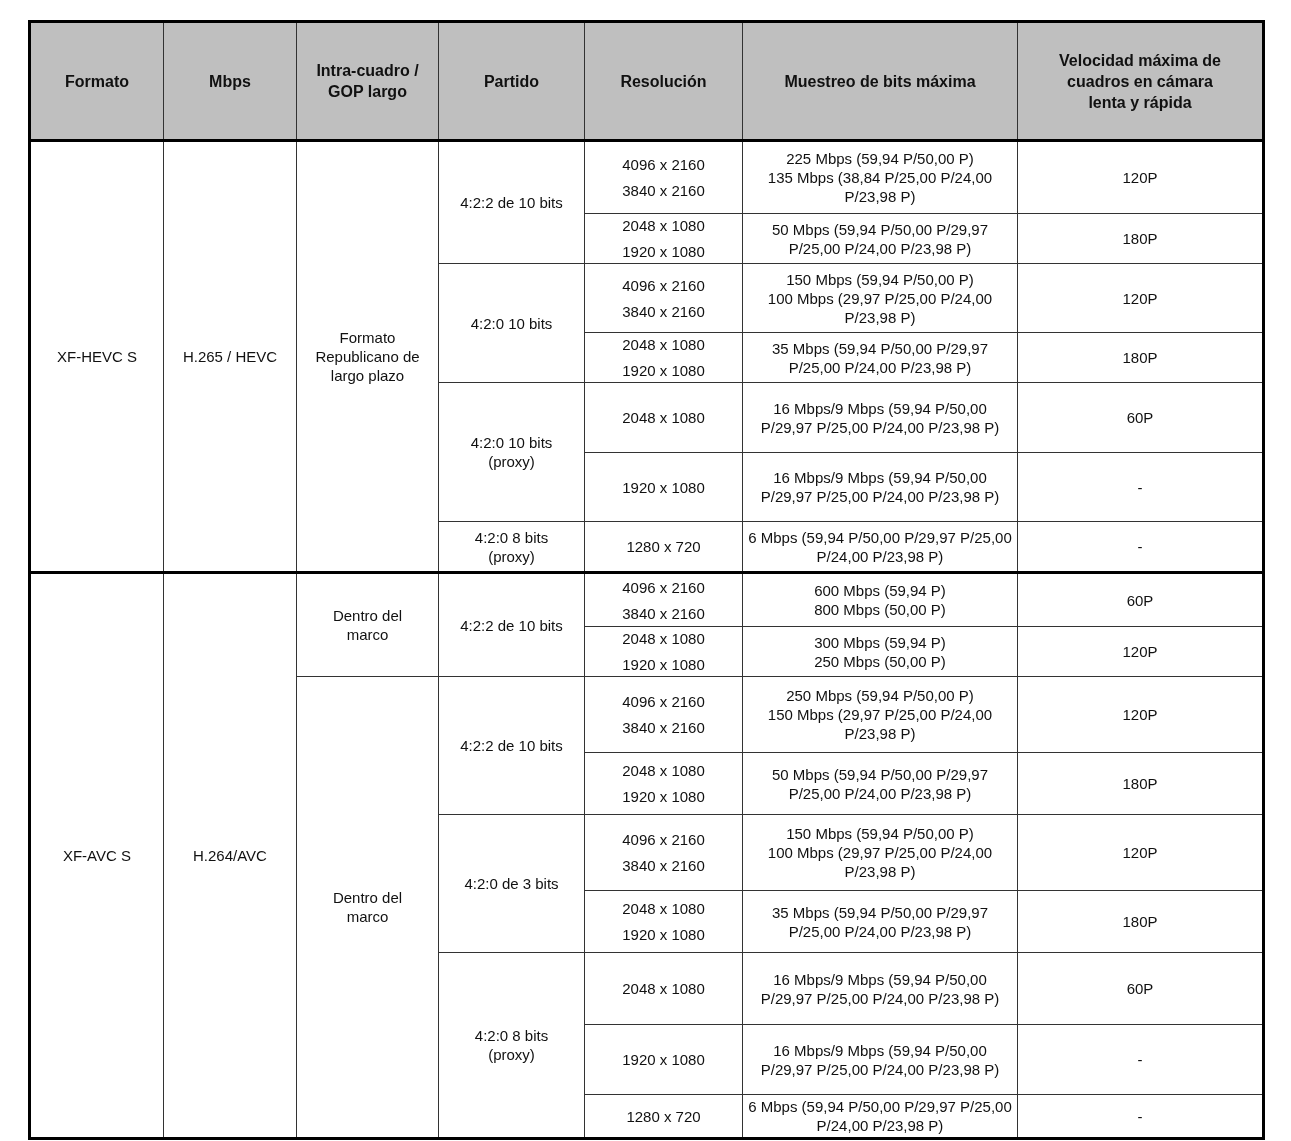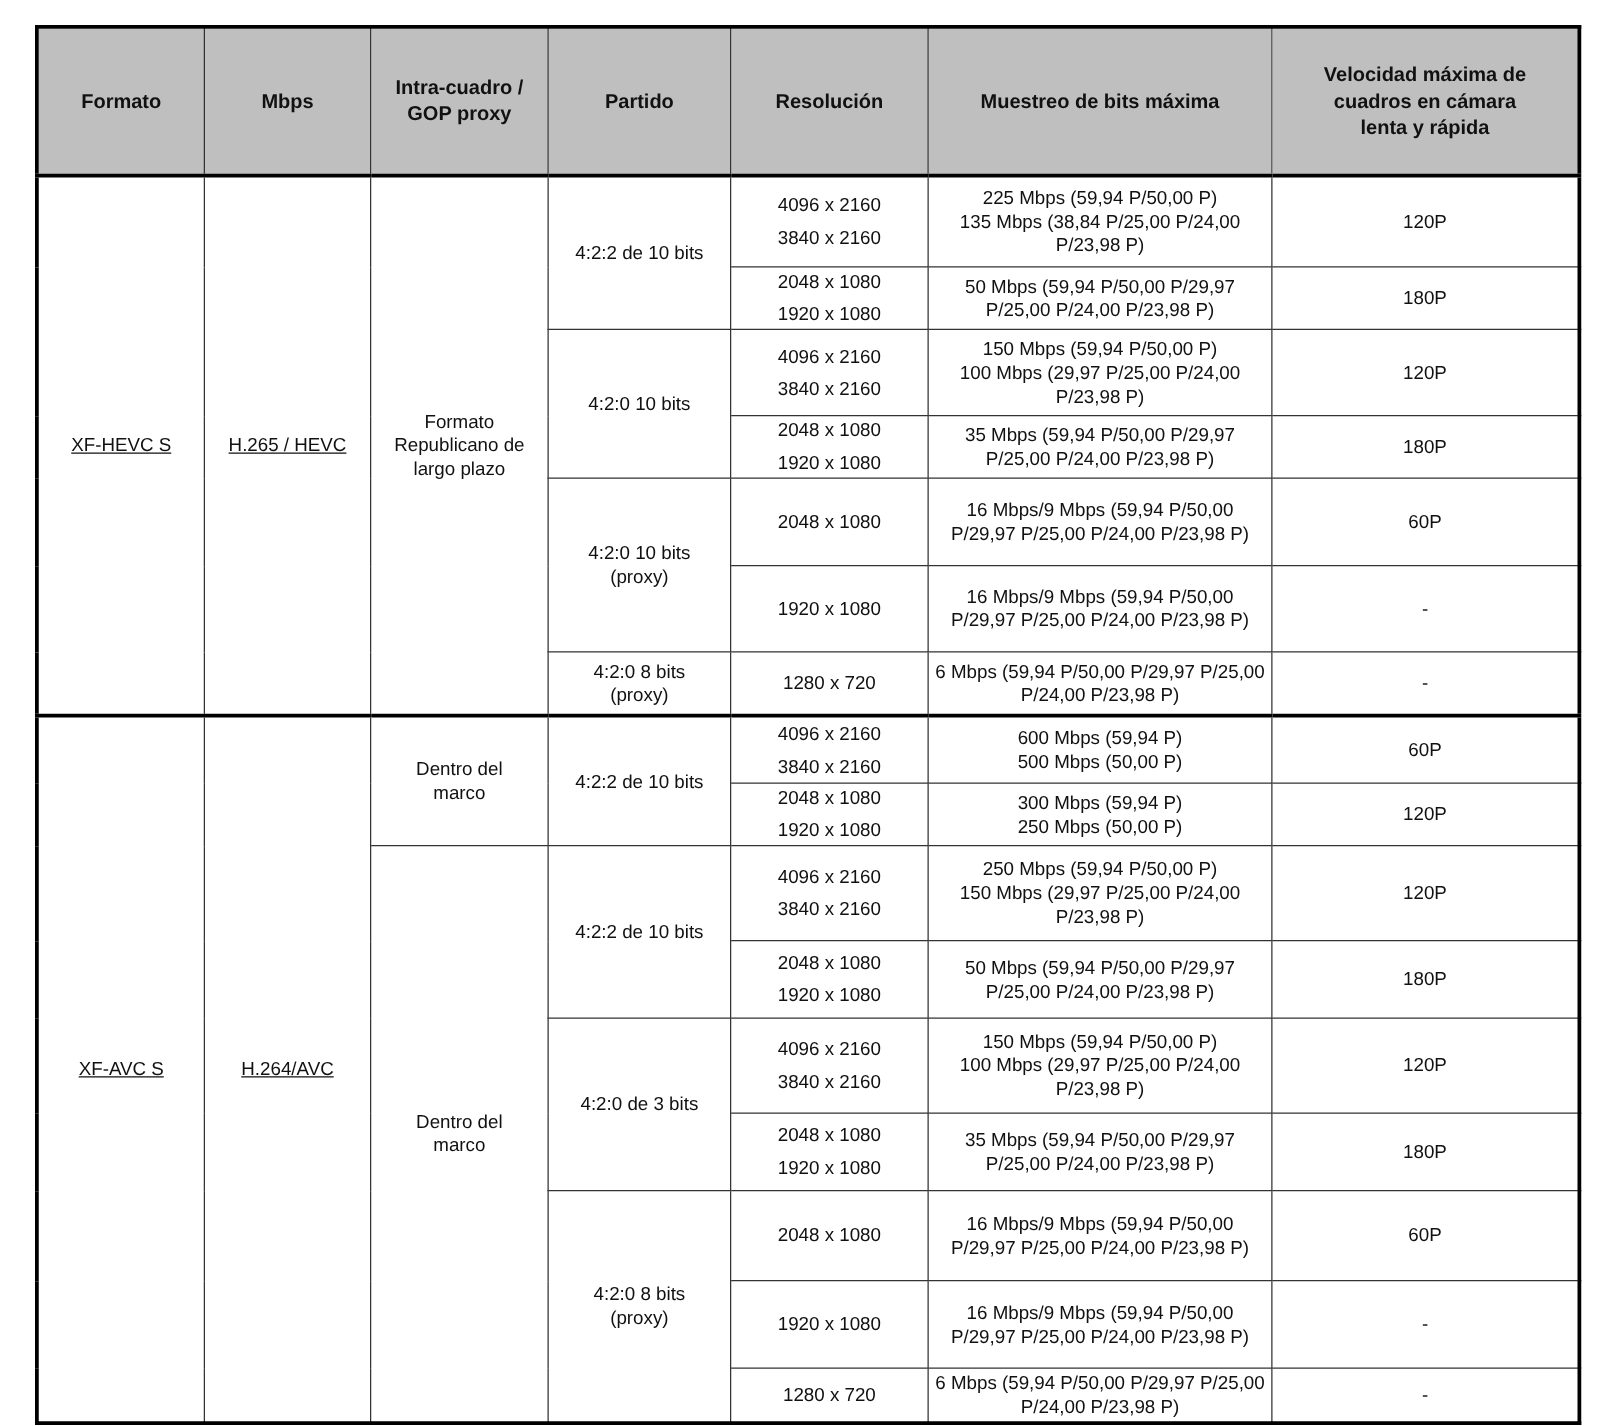--- a/index.html
+++ b/index.html
@@ -44,21 +44,20 @@
     border-top: 3px solid #000000;
   }
   td.bit {
     line-height: 21px;
   }
   td.res > div + div {
     margin-top: 7px;
   }
   td.fmt, td.codec {
     font-size: 15px;
-    text-decoration: underline;
   }
 </style>
 </head>
 <body>
 
 <div class="table-wrap">
   <table class="spec">
     <colgroup>
       <col style="width:134px">
       <col style="width:133px">
@@ -67,21 +66,21 @@
       <col style="width:158px">
       <col style="width:275px">
       <col style="width:246px">
     </colgroup>
     <thead>
       <tr style="height:119px">
         <th>Formato</th>
         <th>Mbps</th>
         <th>
             <div>Intra-cuadro /</div>
-            <div>GOP proxy</div>
+            <div>GOP largo</div>
           </th>
         <th>Partido</th>
         <th>Resolución</th>
         <th>Muestreo de bits máxima</th>
         <th>
             <div>Velocidad máxima de</div>
             <div>cuadros en cámara</div>
             <div>lenta y rápida</div>
           </th>
       </tr>
@@ -186,21 +185,21 @@
           </td>
         <td rowspan="2">
             <div>4:2:2 de 10 bits</div>
           </td>
         <td class="res">
             <div>4096 x 2160</div>
             <div>3840 x 2160</div>
           </td>
         <td class="bit">
             <div>600 Mbps (59,94 P)</div>
-            <div>500 Mbps (50,00 P)</div>
+            <div>800 Mbps (50,00 P)</div>
           </td>
         <td>60P</td>
       </tr>
       <tr style="height:50px">
         <td class="res">
             <div>2048 x 1080</div>
             <div>1920 x 1080</div>
           </td>
         <td class="bit">
             <div>300 Mbps (59,94 P)</div>

